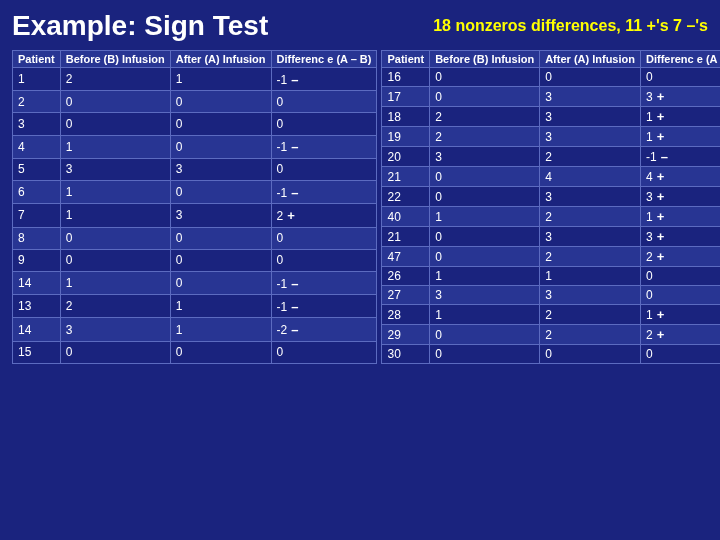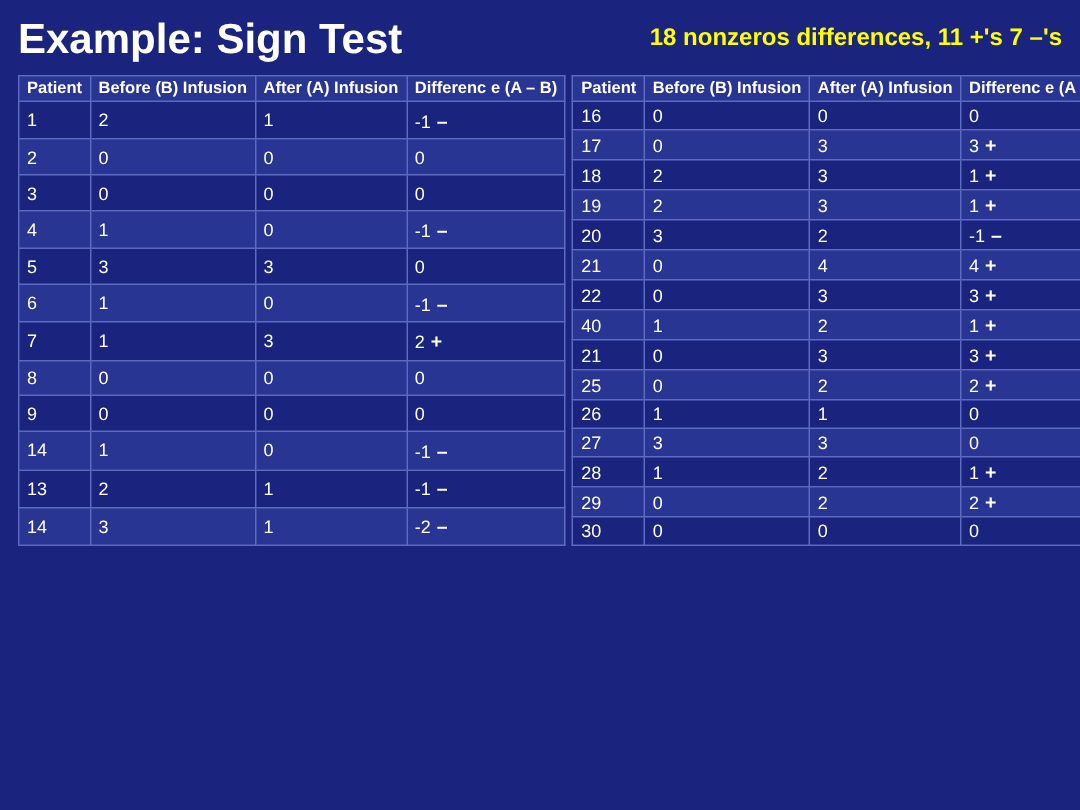--- a/index.html
+++ b/index.html
@@ -146,20 +146,26 @@
             <td>2</td>
             <td>1</td>
             <td>-1<span style="margin-left: 4px; font-weight: bold; font-size: 13px;">–</span></td>
           </tr>
           <tr>
             <td>14</td>
             <td>3</td>
             <td>1</td>
             <td>-2<span style="margin-left: 4px; font-weight: bold; font-size: 13px;">–</span></td>
           </tr>
+          <tr>
+            <td>15</td>
+            <td>0</td>
+            <td>0</td>
+            <td>0</td>
+          </tr>
         </tbody>
     </table>
     <table>
       <thead>
         <tr>
           <th>Patient</th>
           <th>Before (B) Infusion</th>
           <th>After (A) Infusion</th>
           <th>Differenc e (A – B)</th>
         </tr>
@@ -213,21 +219,21 @@
             <td>2</td>
             <td>1<span style="margin-left: 4px; font-weight: bold; font-size: 13px;">+</span></td>
           </tr>
           <tr>
             <td>21</td>
             <td>0</td>
             <td>3</td>
             <td>3<span style="margin-left: 4px; font-weight: bold; font-size: 13px;">+</span></td>
           </tr>
           <tr>
-            <td>25</td>
+            <td>47</td>
             <td>0</td>
             <td>2</td>
             <td>2<span style="margin-left: 4px; font-weight: bold; font-size: 13px;">+</span></td>
           </tr>
           <tr>
             <td>26</td>
             <td>1</td>
             <td>1</td>
             <td>0</td>
           </tr>

